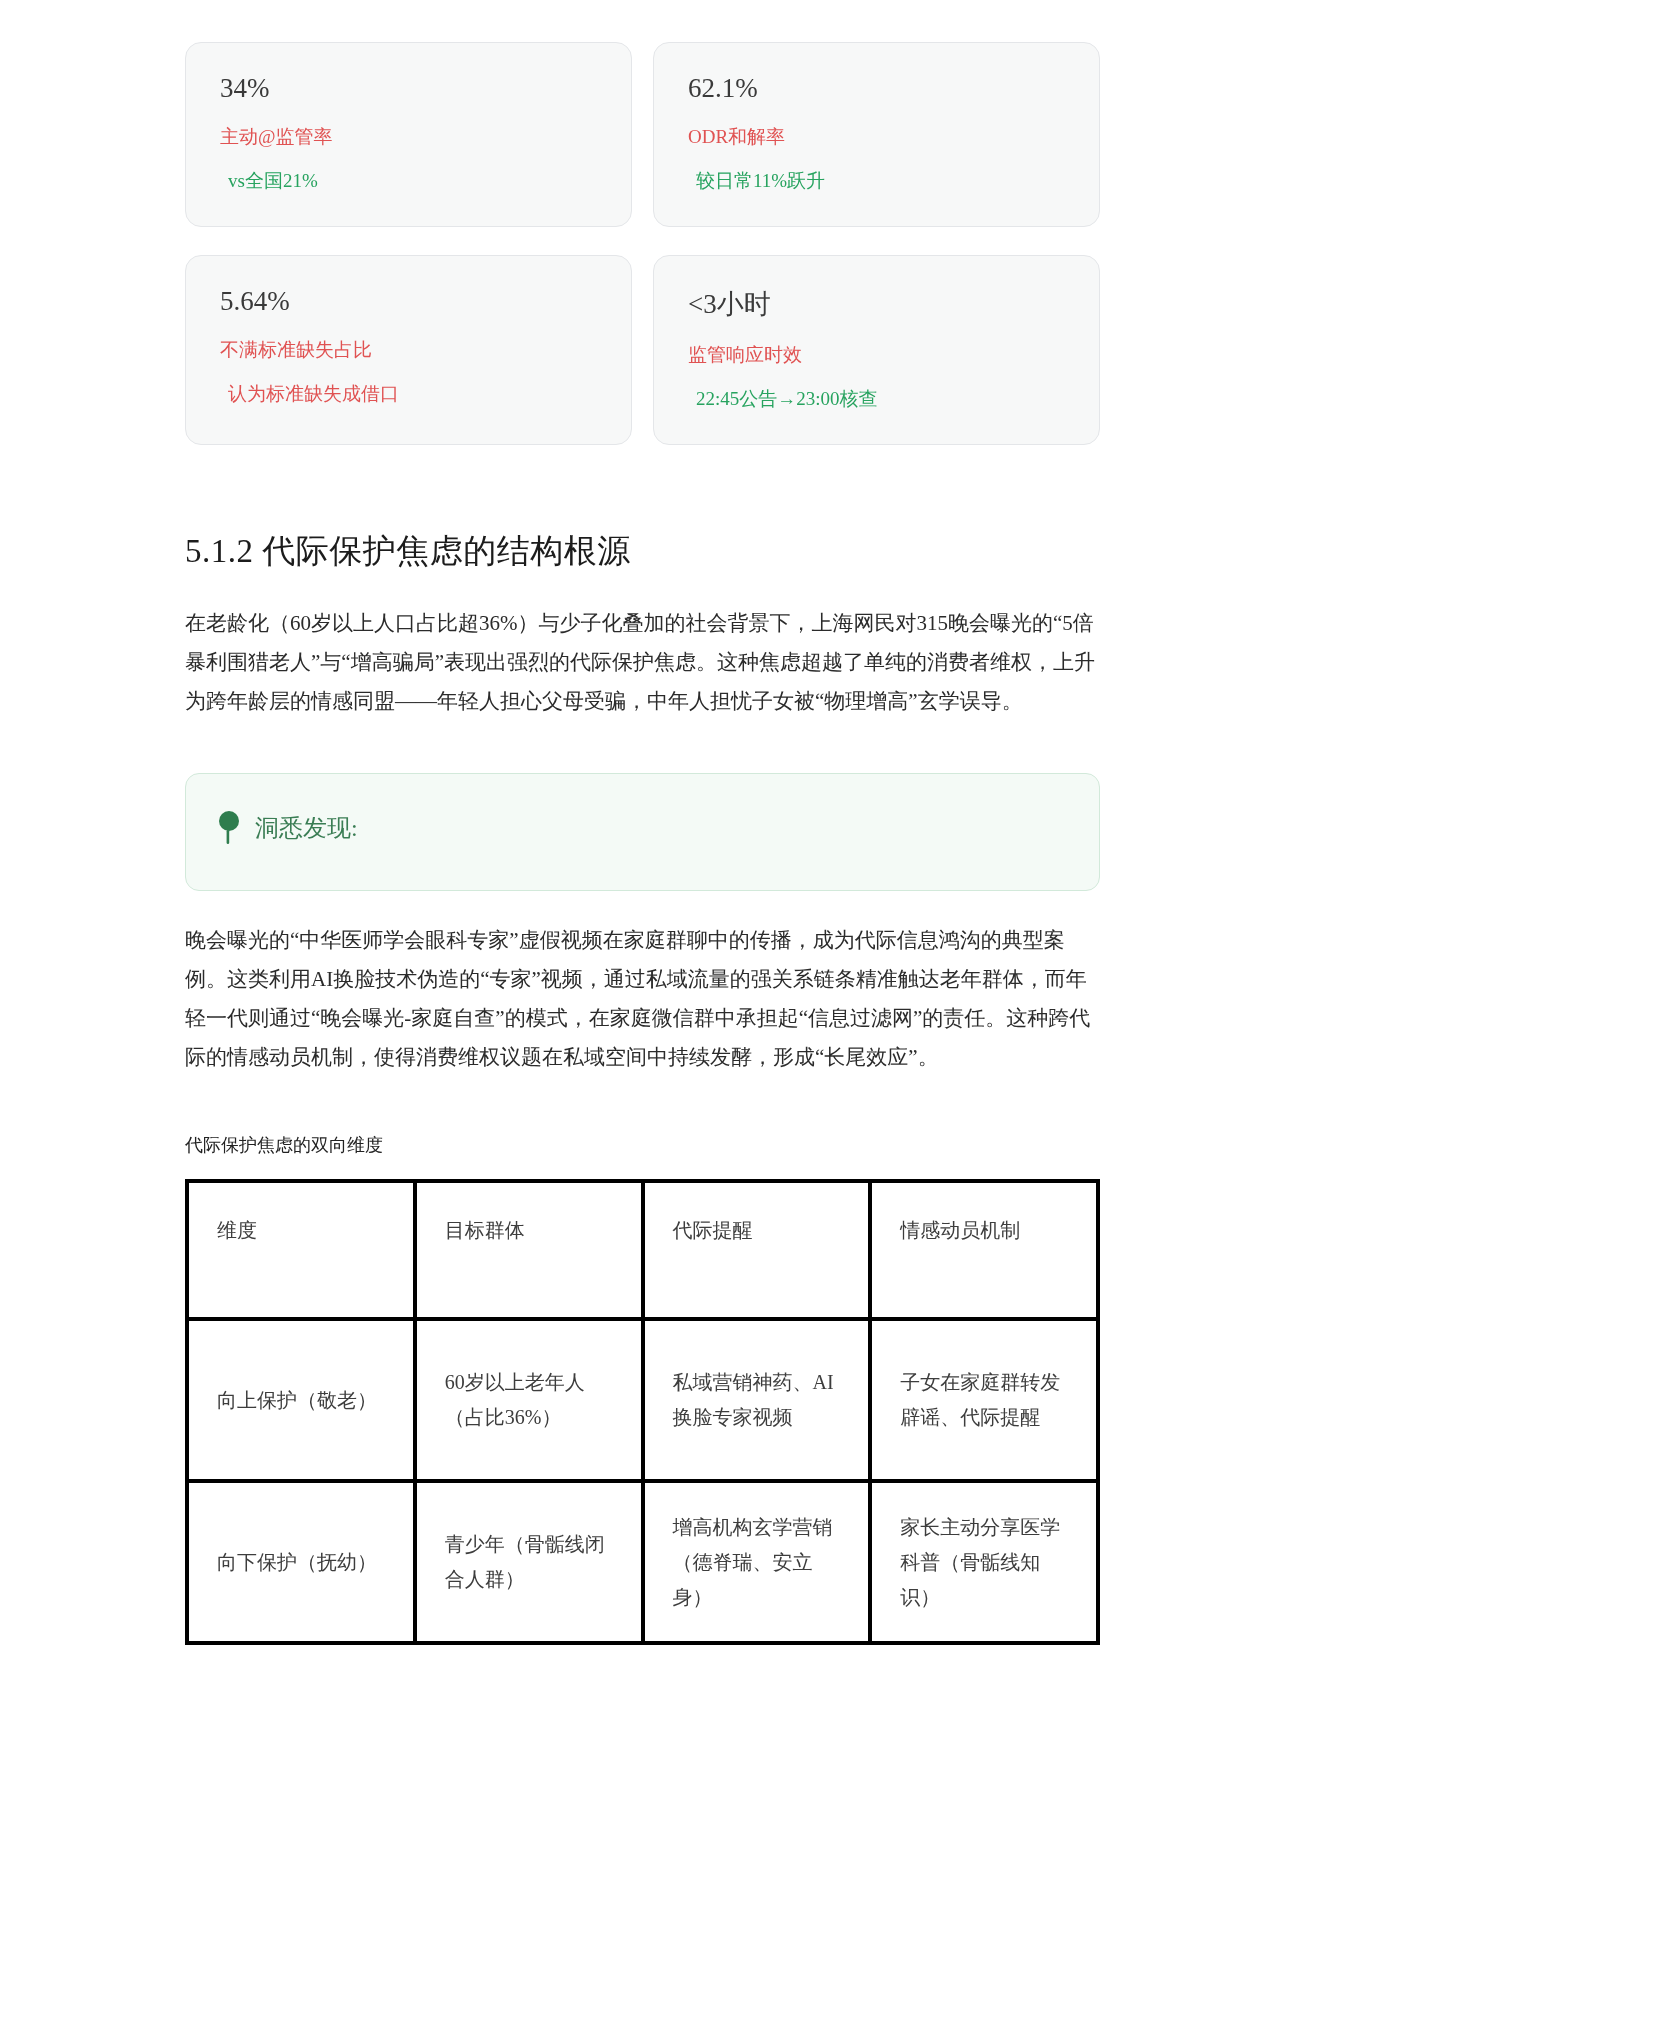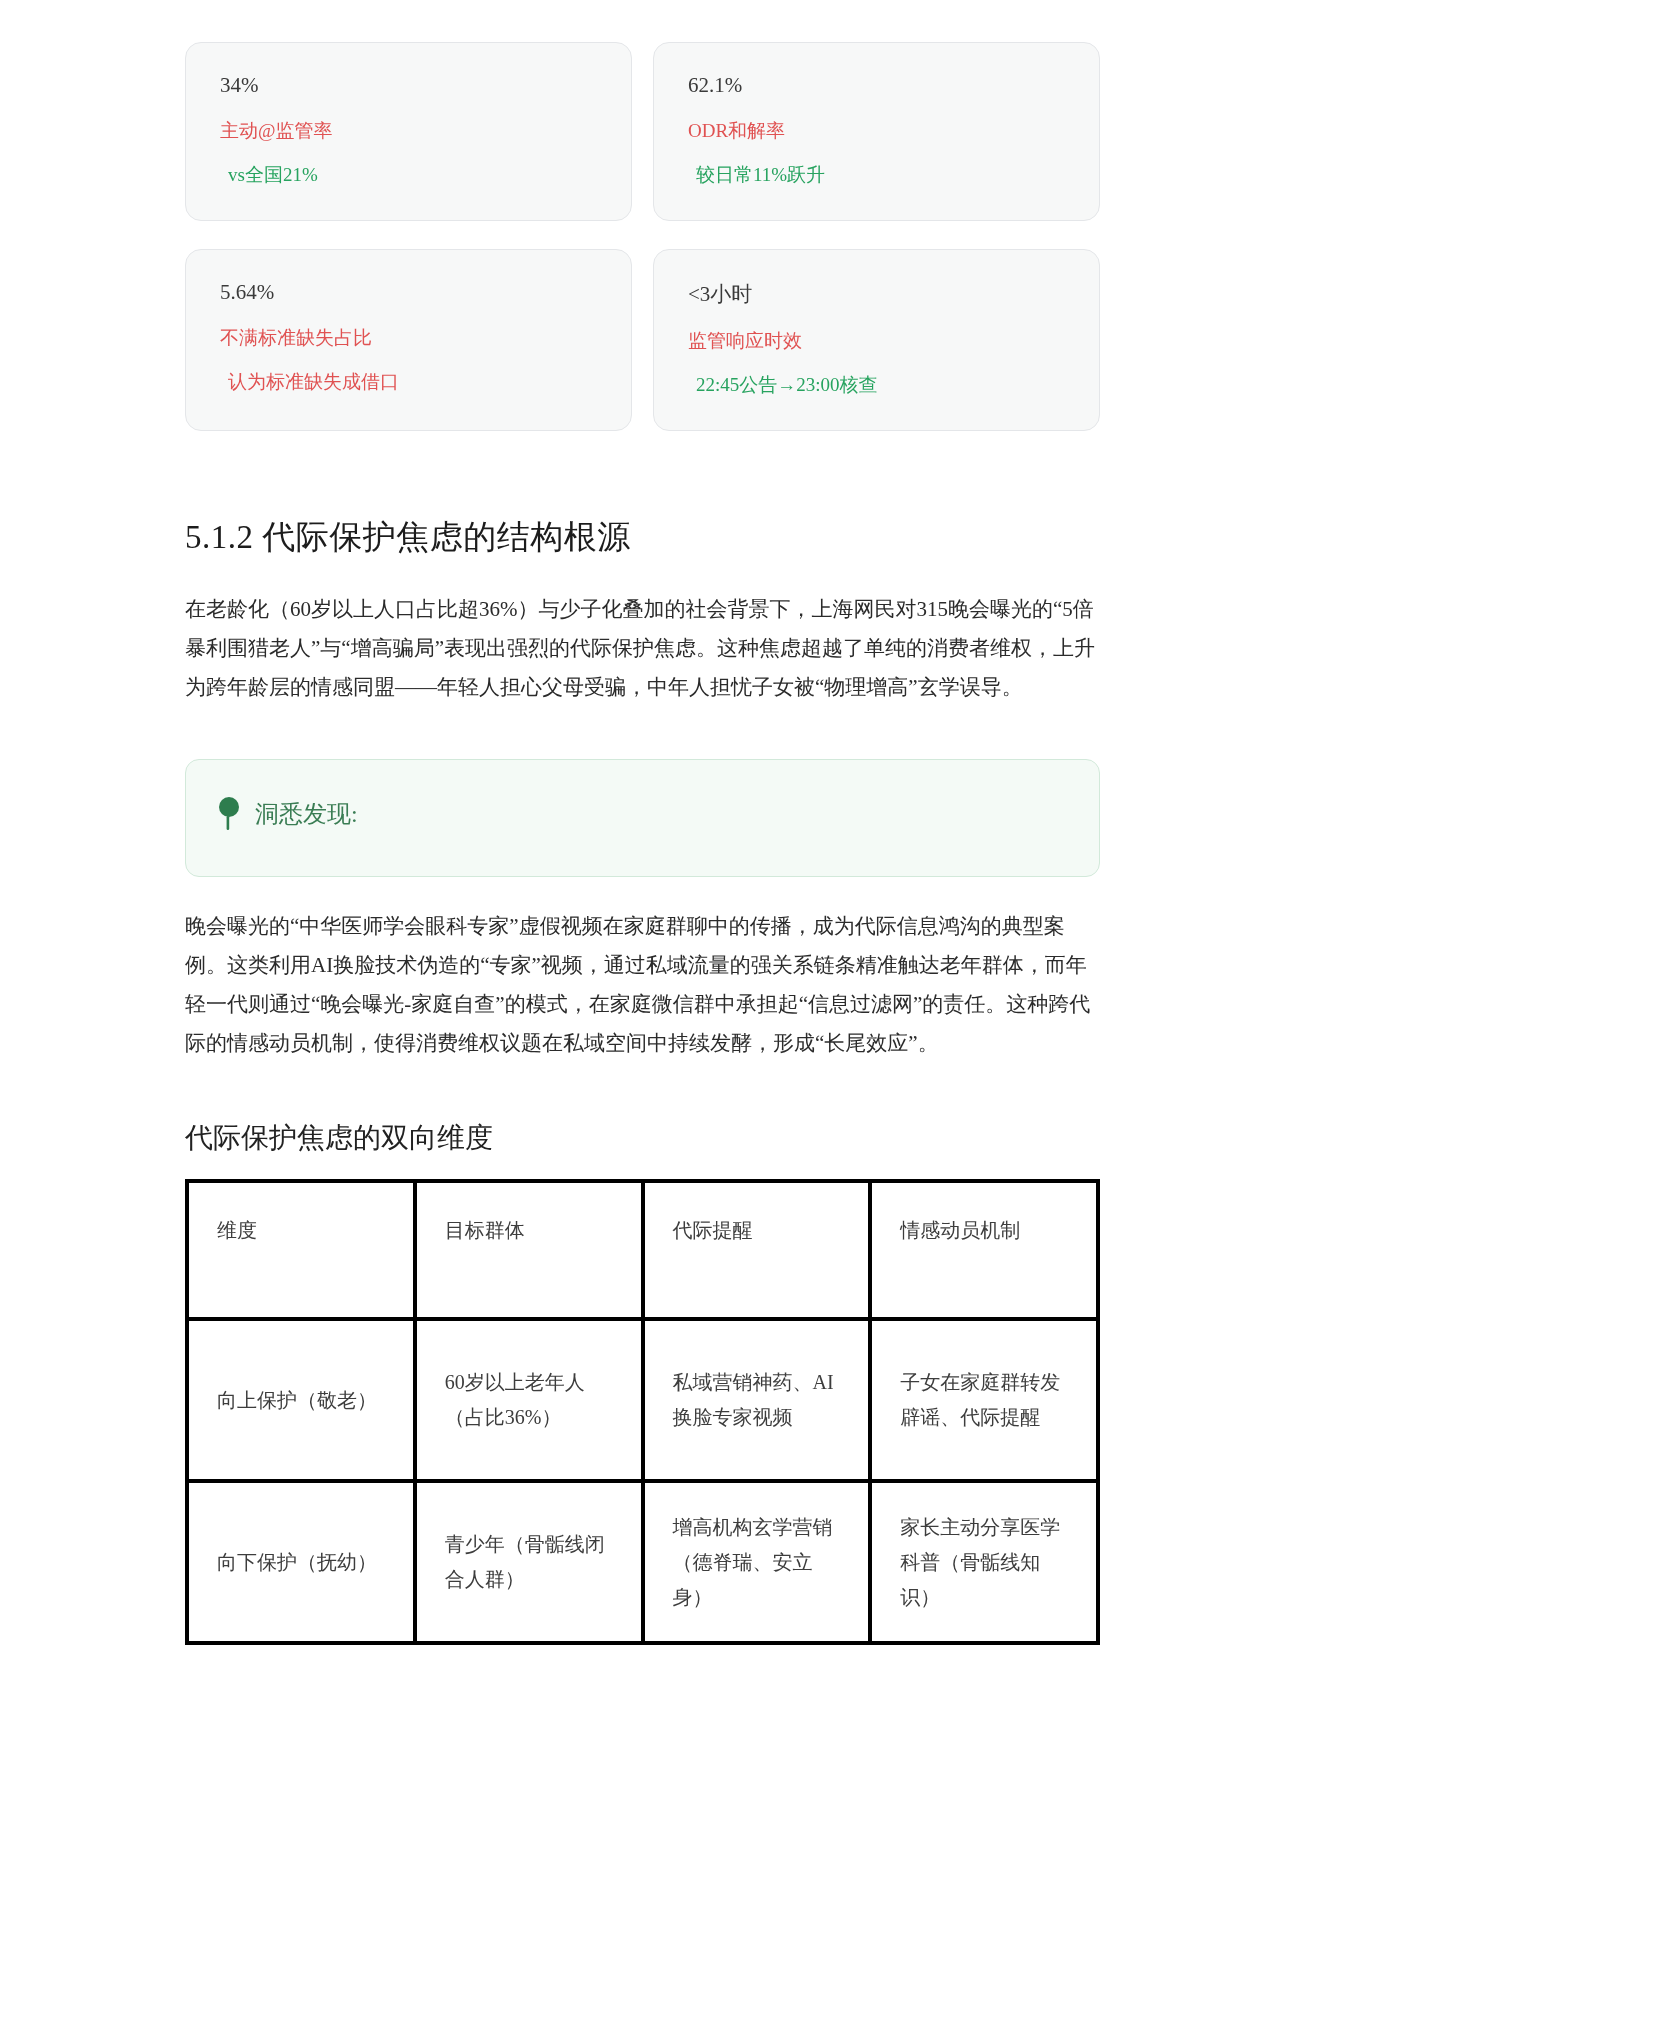--- a/index.html
+++ b/index.html
@@ -17,21 +17,21 @@
     column-gap:21px; row-gap:28px;
   }
   .card {
     box-sizing:border-box;
     background:#f7f8f8;
     border:1px solid #e4e6e9;
     border-radius:16px;
     padding:30px 34px 24px 34px;
     min-height:176px;
   }
-  .card .value { font-size:21px; color:#3a3a3a; margin:0 0 20px 0; }
+  .card .value { font-size:27px; color:#3a3a3a; margin:0 0 20px 0; }
   .card .label { font-size:19px; margin:0 0 18px 0; }
   .card .sub   { font-size:19px; margin:8px; }
   .red   { color:#e05252; }
   .green { color:#27a35f; }
 
   
   h2.section-heading {
     margin:84px 0 8px 0;
     font-size:33px;
     font-weight:400;
@@ -58,21 +58,21 @@
   .callout-title { font-size:24px; color:#3a7d54; }
   .pin-icon { flex:0 0 auto; width:22px; height:36px; }
   .callout-body {
     margin:26px 0 0 0;
     font-size:21px;
     line-height:1.88;
     color:#303030;
   }
 
   
-  .table-caption { margin:56px 0 0 0; font-size:28px; color:#222222; }
+  .table-caption { margin:56px 0 0 0; font-size:18px; color:#222222; }
   table.dim-table {
     margin-top:22px;
     width:915px;
     border-collapse:collapse;
     table-layout:fixed;
     background:#ffffff;
   }
   .dim-table th, .dim-table td {
     border:4px solid #000000;
     font-size:20px;

